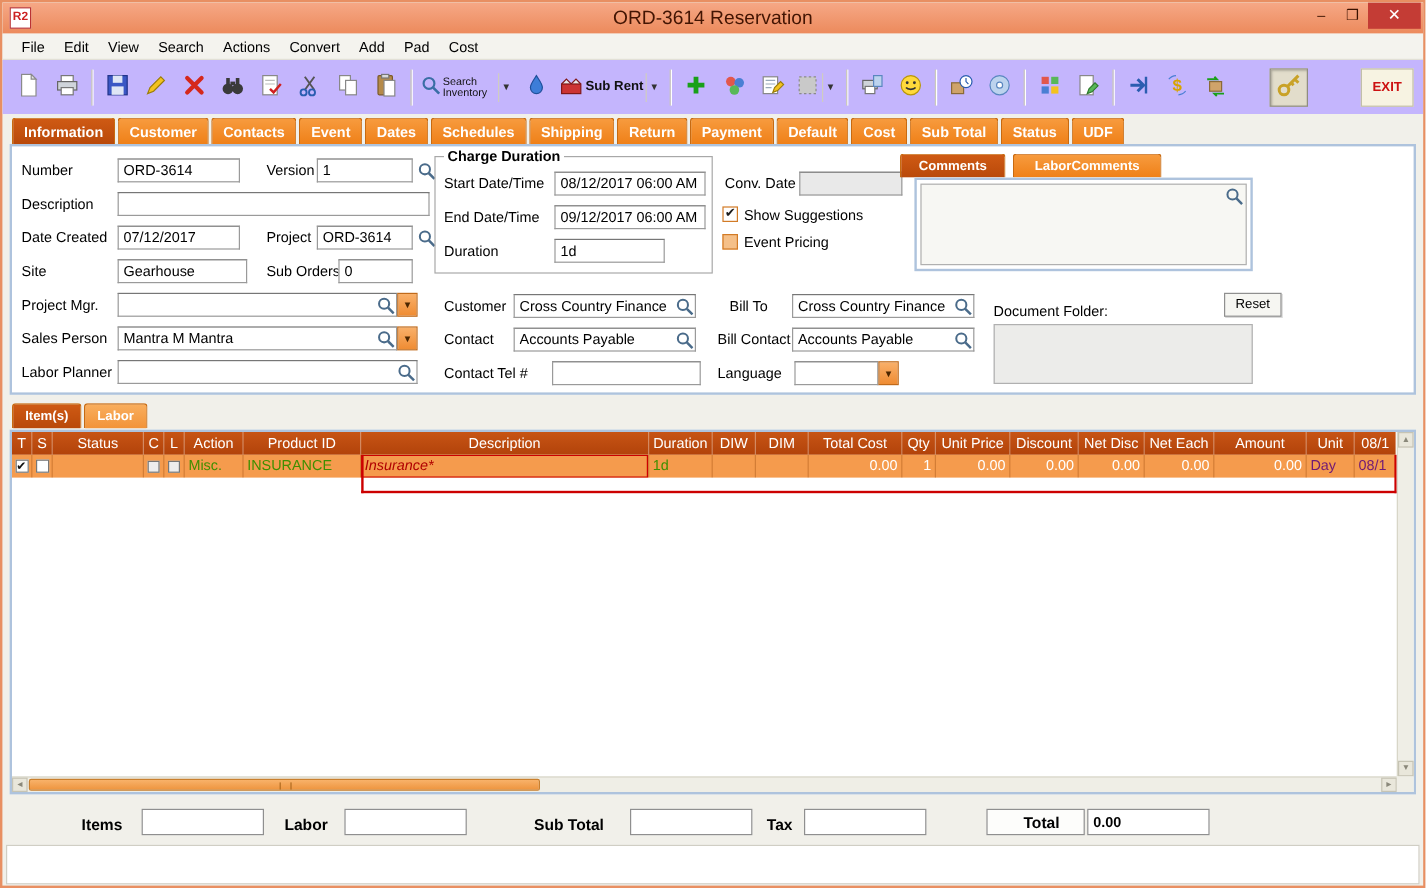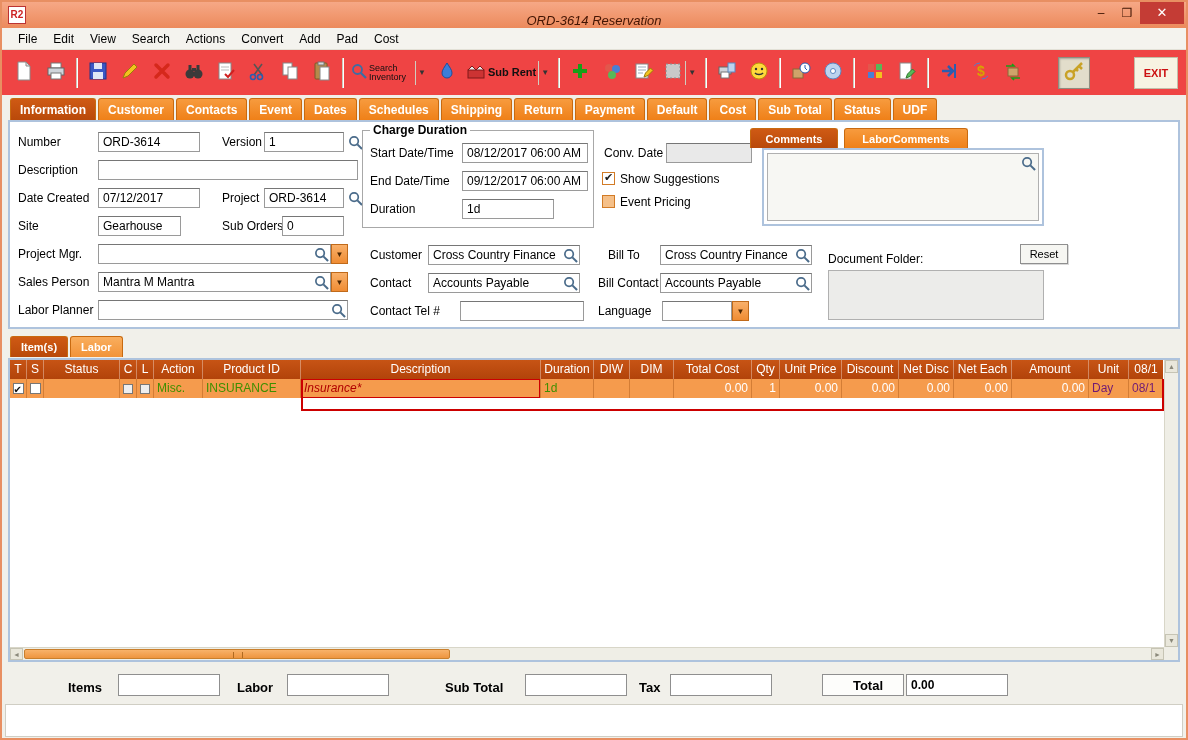--- a/index.html
+++ b/index.html
@@ -1,33 +1,33 @@
 <!DOCTYPE html>
 <html><head>
 <meta charset="utf-8">
 <style>
   * { margin:0; padding:0; box-sizing:border-box; }
   html,body { width:1188px; height:740px; font-family:"Liberation Sans", sans-serif; font-size:12px; }
   .window { position:relative; width:1188px; height:740px; border:2px solid #e88f62; background:#f1f0ea; overflow:hidden; }
 
   
   .titlebar { position:absolute; left:0; top:0; right:0; height:26px; background:linear-gradient(#f6a886,#ec8a5c); }
-  .title-text { position:absolute; left:0; right:0; top:11px; text-align:center; color:#431503; font-size:13px;font-style:italic; }
+  .title-text { position:absolute; left:0; right:0; top:5px; text-align:center; color:#431503; font-size:16px; }
   .app-logo { position:absolute; left:6px; top:4px; width:18px; height:18px; background:#fff; border:1px solid #b33; color:#c22; font-size:10px; font-weight:bold; text-align:center; line-height:16px; }
   .win-btns { position:absolute; right:2px; top:0; display:flex; align-items:flex-start; }
   .win-btn { width:26px; height:20px; margin-top:2px; text-align:center; line-height:18px; color:#3a1200; font-size:12px; cursor:default; }
   .win-btn.close { width:44px; height:22px; margin-top:0; background:#c43c35; color:#fff; line-height:22px; font-size:13px; }
   .wmin::after { content:"–"; } .wmax::after { content:"❒"; } .wclose::after { content:"✕"; }
 
   
   .menubar { position:absolute; left:0; top:26px; right:0; height:22px; background:#f4f3ee; display:flex; align-items:center; padding-left:8px; border-bottom:1px solid #e2e0d6; }
   .menu-item { padding:3px 8px; color:#000; }
 
   
-  .toolbar { position:absolute; left:0; top:48px; right:0; height:45px; background:#ef4444; display:flex; align-items:center; padding:0 6px; }
+  .toolbar { position:absolute; left:0; top:48px; right:0; height:45px; background:#c4b5fd; display:flex; align-items:center; padding:0 6px; }
   .tbtn { width:32px; height:32px; display:flex; align-items:center; justify-content:center; flex:0 0 auto; }
   .tbtn-wide { height:32px; display:flex; align-items:center; gap:2px; padding:0 3px; flex:0 0 auto; }
   .tbtn-label { font-size:9px; line-height:9px; width:44px; color:#111; }
   .tbtn-label.b { font-size:11px; line-height:11px; font-weight:bold; width:auto; }
   .chev { font-size:8px; color:#333; padding:0 2px; border-left:1px solid #cfcdc0; height:24px; display:flex; align-items:center; }
   .chev::after { content:"▼"; }
   .sep { width:2px; height:30px; border-left:1px solid #cbc9bc; border-right:1px solid #ffffff; margin:0 4px; flex:0 0 auto; }
   .spacer { flex:1; }
   .tbtn.pressed { border:1px solid #8f8d80; background:#e2ddcb; box-shadow:inset 1px 1px 2px rgba(0,0,0,.25); }
   .exit-btn { width:44px; height:32px; border:1px solid #c2bfa8; background:#f7f3e2; color:#cc1111; font-weight:bold; font-size:11px; display:flex; align-items:center; justify-content:center; margin-right:2px; }
@@ -351,21 +351,21 @@
     <span class="lbl" style="left:212px;top:69px">Project</span>
     <input class="fld" style="left: 254px; top: 66px; width: 80px;" value="ORD-3614">
     <span class="mag" style="left:337px;top:68px">
         <svg width="15" height="15" viewBox="0 0 16 16">
           <circle cx="6.5" cy="6.5" r="4.5" fill="none" stroke="#4a6b8a" stroke-width="1.8"></circle>
           <line x1="10" y1="10" x2="15" y2="15" stroke="#4a6b8a" stroke-width="2.2"></line>
         </svg>
       </span>
 
     <span class="lbl" style="left:8px;top:97px">Site</span>
-    <input class="fld" style="left: 88px; top: 94px; width: 83px;" value="Gearhouse">
+    <input class="fld" style="left: 88px; top: 94px; width: 108px;" value="Gearhouse">
     <span class="lbl" style="left:212px;top:97px">Sub Orders</span>
     <input class="fld" style="left: 272px; top: 94px; width: 62px;" value="0">
 
     <span class="lbl" style="left:8px;top:125px">Project Mgr.</span>
     <input class="fld" style="left: 88px; top: 122px; width: 233px;" value="">
     <span class="mag" style="left:303px;top:124px">
         <svg width="15" height="15" viewBox="0 0 16 16">
           <circle cx="6.5" cy="6.5" r="4.5" fill="none" stroke="#4a6b8a" stroke-width="1.8"></circle>
           <line x1="10" y1="10" x2="15" y2="15" stroke="#4a6b8a" stroke-width="2.2"></line>
         </svg>

